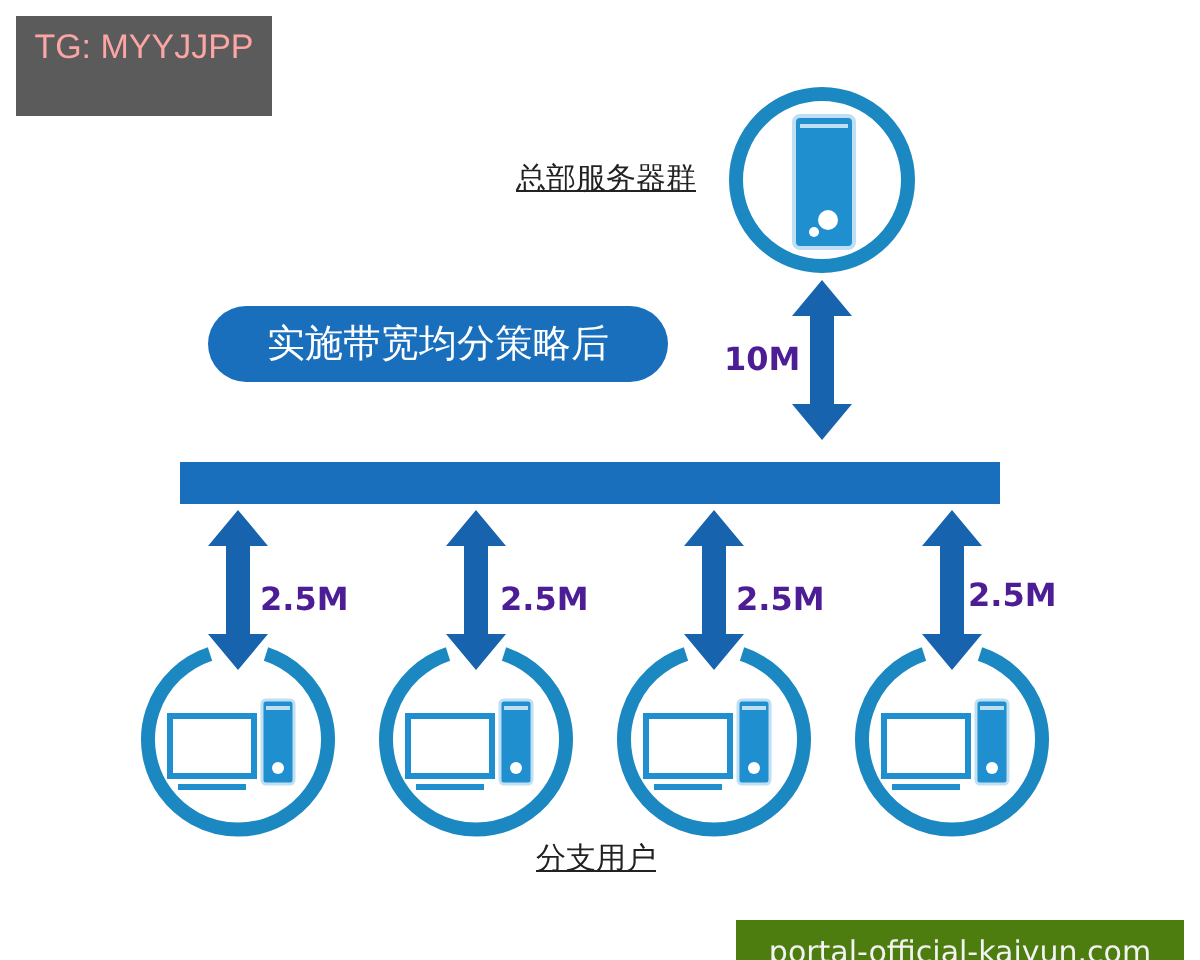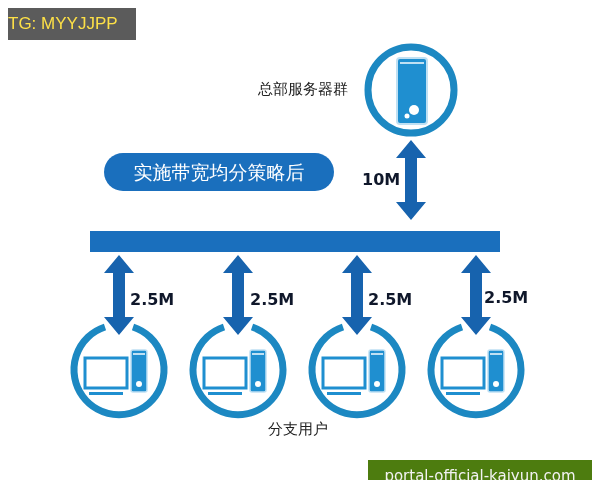--- a/index.html
+++ b/index.html
@@ -1,26 +1,26 @@
 <!DOCTYPE html>
 <html><head>
 <meta charset="utf-8">
 <style>
   html, body { margin:0; padding:0; }
   body { width:600px; height:480px; background:#ffffff; position:relative; overflow:hidden;
          font-family:"DejaVu Sans","Liberation Sans",sans-serif; }
   .abs { position:absolute; }
-  .tag-top { left:8px; top:8px; width:128px; height:32px; background:#5b5b5b; color:#fde047;
-             font-family:"Liberation Sans",sans-serif; font-size:17px; line-height:32px; text-align:left; }
+  .tag-top { left:8px; top:8px; width:128px; height:50px; background:#5b5b5b; color:#fca5a5;
+             font-family:"Liberation Sans",sans-serif; font-size:17px; line-height:32px; text-align:center; }
   .tag-bottom { left:368px; top:460px; width:224px; height:32px; background:#4d7c0f; color:#f2f2f2;
                 font-family:"DejaVu Sans",sans-serif; font-size:15px; line-height:32px; text-align:center; }
-  .label { color:#222; font-size:15px; }
+  .label { color:#222; font-size:15px;text-decoration:underline; }
   .pill { left:104px; top:153px; width:230px; height:38px; border-radius:19px; background:#1a6fbd;
           color:#ffffff; font-size:19px; line-height:38px; text-align:center; letter-spacing:0px; }
-  .bw { color:#0f172a; font-weight:bold; font-size:16px; font-family:"DejaVu Sans",sans-serif; }
+  .bw { color:#4c1d95; font-weight:bold; font-size:16px; font-family:"DejaVu Sans",sans-serif; }
   svg.diagram { position:absolute; left:0; top:0; }
 </style>
 </head>
 <body>
 
 <svg class="diagram" width="600" height="480" viewBox="0 0 600 480">
   <defs>
     <g id="dbl-arrow">
 
       <polygon points="0,0 -15,18 -6,18 -6,62 -15,62 0,80 15,62 6,62 6,18 15,18" fill="#1763ae"></polygon>

